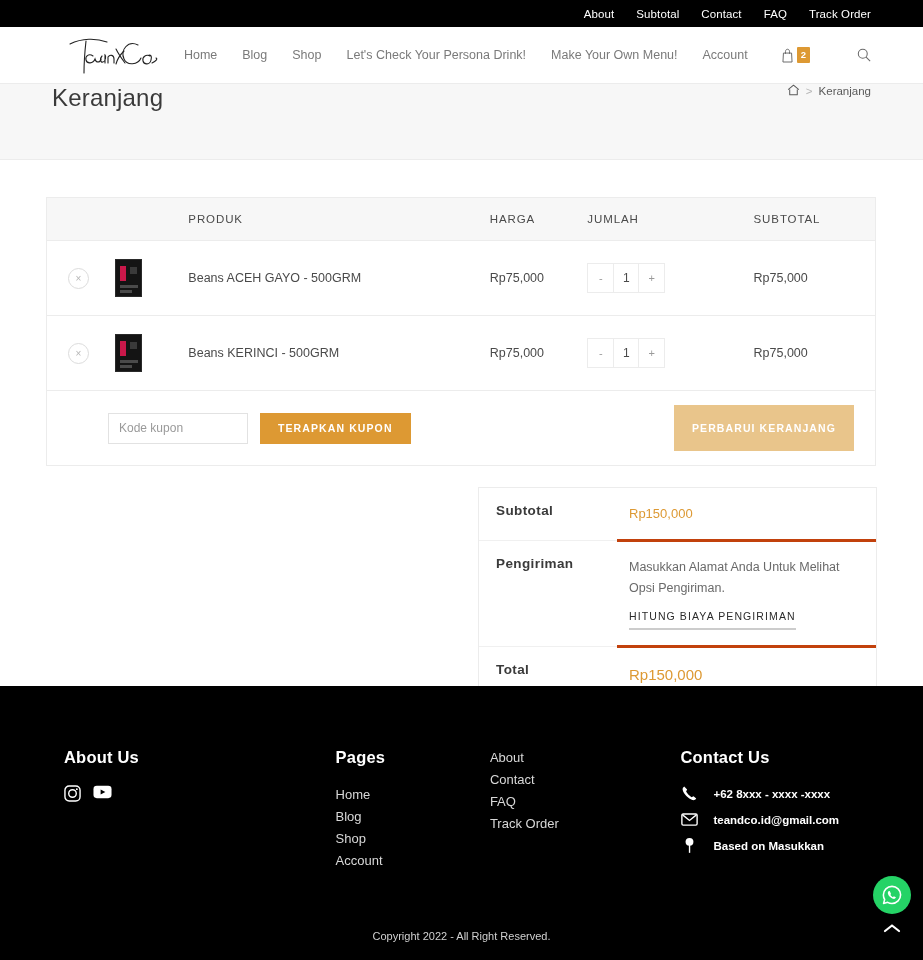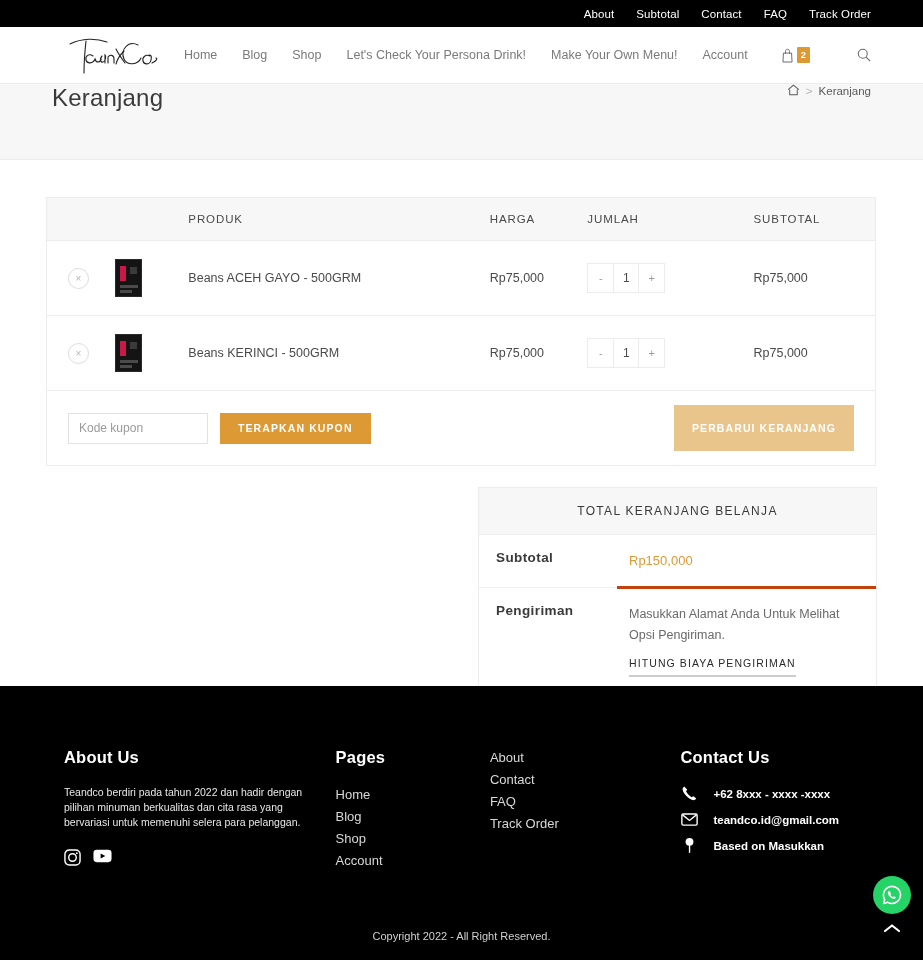--- a/index.html
+++ b/index.html
@@ -212,20 +212,21 @@
   }
   .coupon-input {
     width: 140px;
     height: 31px;
     border: 1px solid #e2e2e2;
     padding: 0 10px;
     font-size: 12px;
     color: #4d7c0f;
     font-family: "Liberation Sans", sans-serif;
     outline: none;
+    margin-left: 40px;
   }
   .coupon-input::placeholder { color: #9a9a9a; }
   .btn-apply {
     margin-left: 12px;
     background: #dd9933;
     color: #ffffff;
     border: none;
     height: 31px;
     padding: 0 18px;
     font-size: 10.5px;
@@ -538,21 +539,20 @@
             <button class="btn-update">PERBARUI KERANJANG</button>
           </div>
         </td>
       </tr>
 
     </tbody>
   </table>
 
   <div class="totals-wrap">
     <div class="totals">
-      <div class="totals-head">TOTAL KERANJANG BELANJA</div>
       <table>
         <tbody>
             <tr>
           <th>Subtotal</th>
           <td class="amt">Rp150,000</td>
         </tr>
         <tr>
           <th>Pengiriman</th>
           <td>
             <span>Masukkan Alamat Anda Untuk Melihat Opsi Pengiriman.</span>
@@ -570,21 +570,20 @@
       </div>
     </div>
   </div>
 </div>
 
 <div class="footer">
   <div class="footer-cols">
 
     <div class="fcol-about">
       <h3>About Us</h3>
-      <p class="about-text">Teandco berdiri pada tahun 2022 dan hadir dengan pilihan minuman berkualitas dan cita rasa yang bervariasi untuk memenuhi selera para pelanggan.</p>
       <div class="social">
         <a href="#">
           <svg width="17" height="17" viewBox="0 0 18 18">
             <rect x="1" y="1" width="16" height="16" rx="4.5" fill="none" stroke="#fff" stroke-width="1.5"></rect>
             <circle cx="9" cy="9" r="4" fill="none" stroke="#fff" stroke-width="1.5"></circle>
             <circle cx="13.6" cy="4.4" r="1" fill="#fff"></circle>
           </svg>
         </a>
         <a href="#">
           <svg width="19" height="14" viewBox="0 0 20 14">

